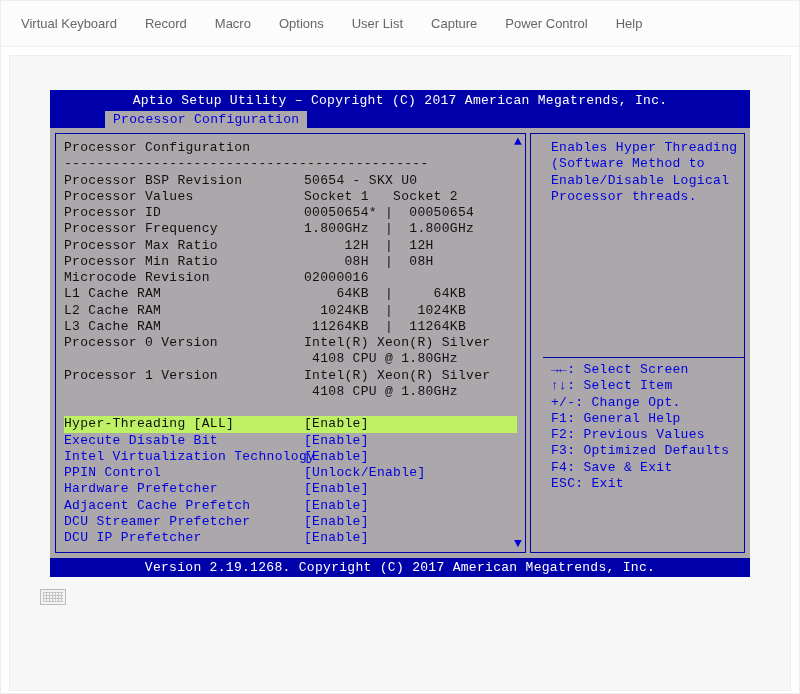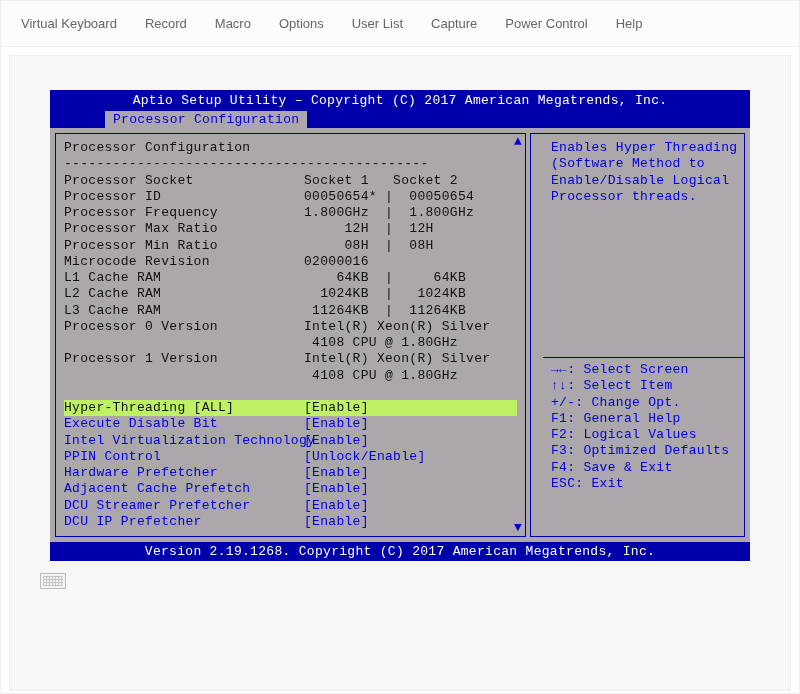--- a/index.html
+++ b/index.html
@@ -156,21 +156,22 @@
         <span class="bios-tab">Processor Configuration</span>
       </div>
       <div class="bios-body">
         <div class="bios-main">
           <span class="scroll-up">▲</span>
           <span class="scroll-down">▼</span>
 
           <div class="bios-row">Processor Configuration</div>
           <div class="hr-dash">---------------------------------------------</div>
 
-          <div class="bios-row"><span class="lbl">Processor Socket</span><span class="val">Socket 1   Socket 2</span></div>
+          <div class="bios-row"><span class="lbl">Processor BSP Revision</span><span class="val">50654 - SKX U0</span></div>
+          <div class="bios-row"><span class="lbl">Processor Values</span><span class="val">Socket 1   Socket 2</span></div>
           <div class="bios-row"><span class="lbl">Processor ID</span><span class="val">00050654* |  00050654</span></div>
           <div class="bios-row"><span class="lbl">Processor Frequency</span><span class="val">1.800GHz  |  1.800GHz</span></div>
           <div class="bios-row"><span class="lbl">Processor Max Ratio</span><span class="val">     12H  |  12H</span></div>
           <div class="bios-row"><span class="lbl">Processor Min Ratio</span><span class="val">     08H  |  08H</span></div>
           <div class="bios-row"><span class="lbl">Microcode Revision</span><span class="val">02000016</span></div>
           <div class="bios-row"><span class="lbl">L1 Cache RAM</span><span class="val">    64KB  |     64KB</span></div>
           <div class="bios-row"><span class="lbl">L2 Cache RAM</span><span class="val">  1024KB  |   1024KB</span></div>
           <div class="bios-row"><span class="lbl">L3 Cache RAM</span><span class="val"> 11264KB  |  11264KB</span></div>
           <div class="bios-row"><span class="lbl">Processor 0 Version</span><span class="val">Intel(R) Xeon(R) Silver</span></div>
           <div class="bios-row"><span class="lbl"></span><span class="val"> 4108 CPU @ 1.80GHz</span></div>
@@ -193,21 +194,21 @@
           <div class="side-line">Enables Hyper Threading</div>
           <div class="side-line">(Software Method to</div>
           <div class="side-line">Enable/Disable Logical</div>
           <div class="side-line">Processor threads.</div>
           <div style="height:148px"></div>
           <hr class="side-hr">
           <div class="side-line">→←: Select Screen</div>
           <div class="side-line">↑↓: Select Item</div>
           <div class="side-line">+/-: Change Opt.</div>
           <div class="side-line">F1: General Help</div>
-          <div class="side-line">F2: Logical Values</div>
+          <div class="side-line">F2: Previous Values</div>
           <div class="side-line">F3: Optimized Defaults</div>
           <div class="side-line">F4: Save &amp; Exit</div>
           <div class="side-line">ESC: Exit</div>
         </div>
       </div>
       <div class="bios-footer">Version 2.19.1268. Copyright (C) 2017 American Megatrends, Inc.</div>
     </div>
     <span class="kbd-icon"></span>
   </div>
 </div>

